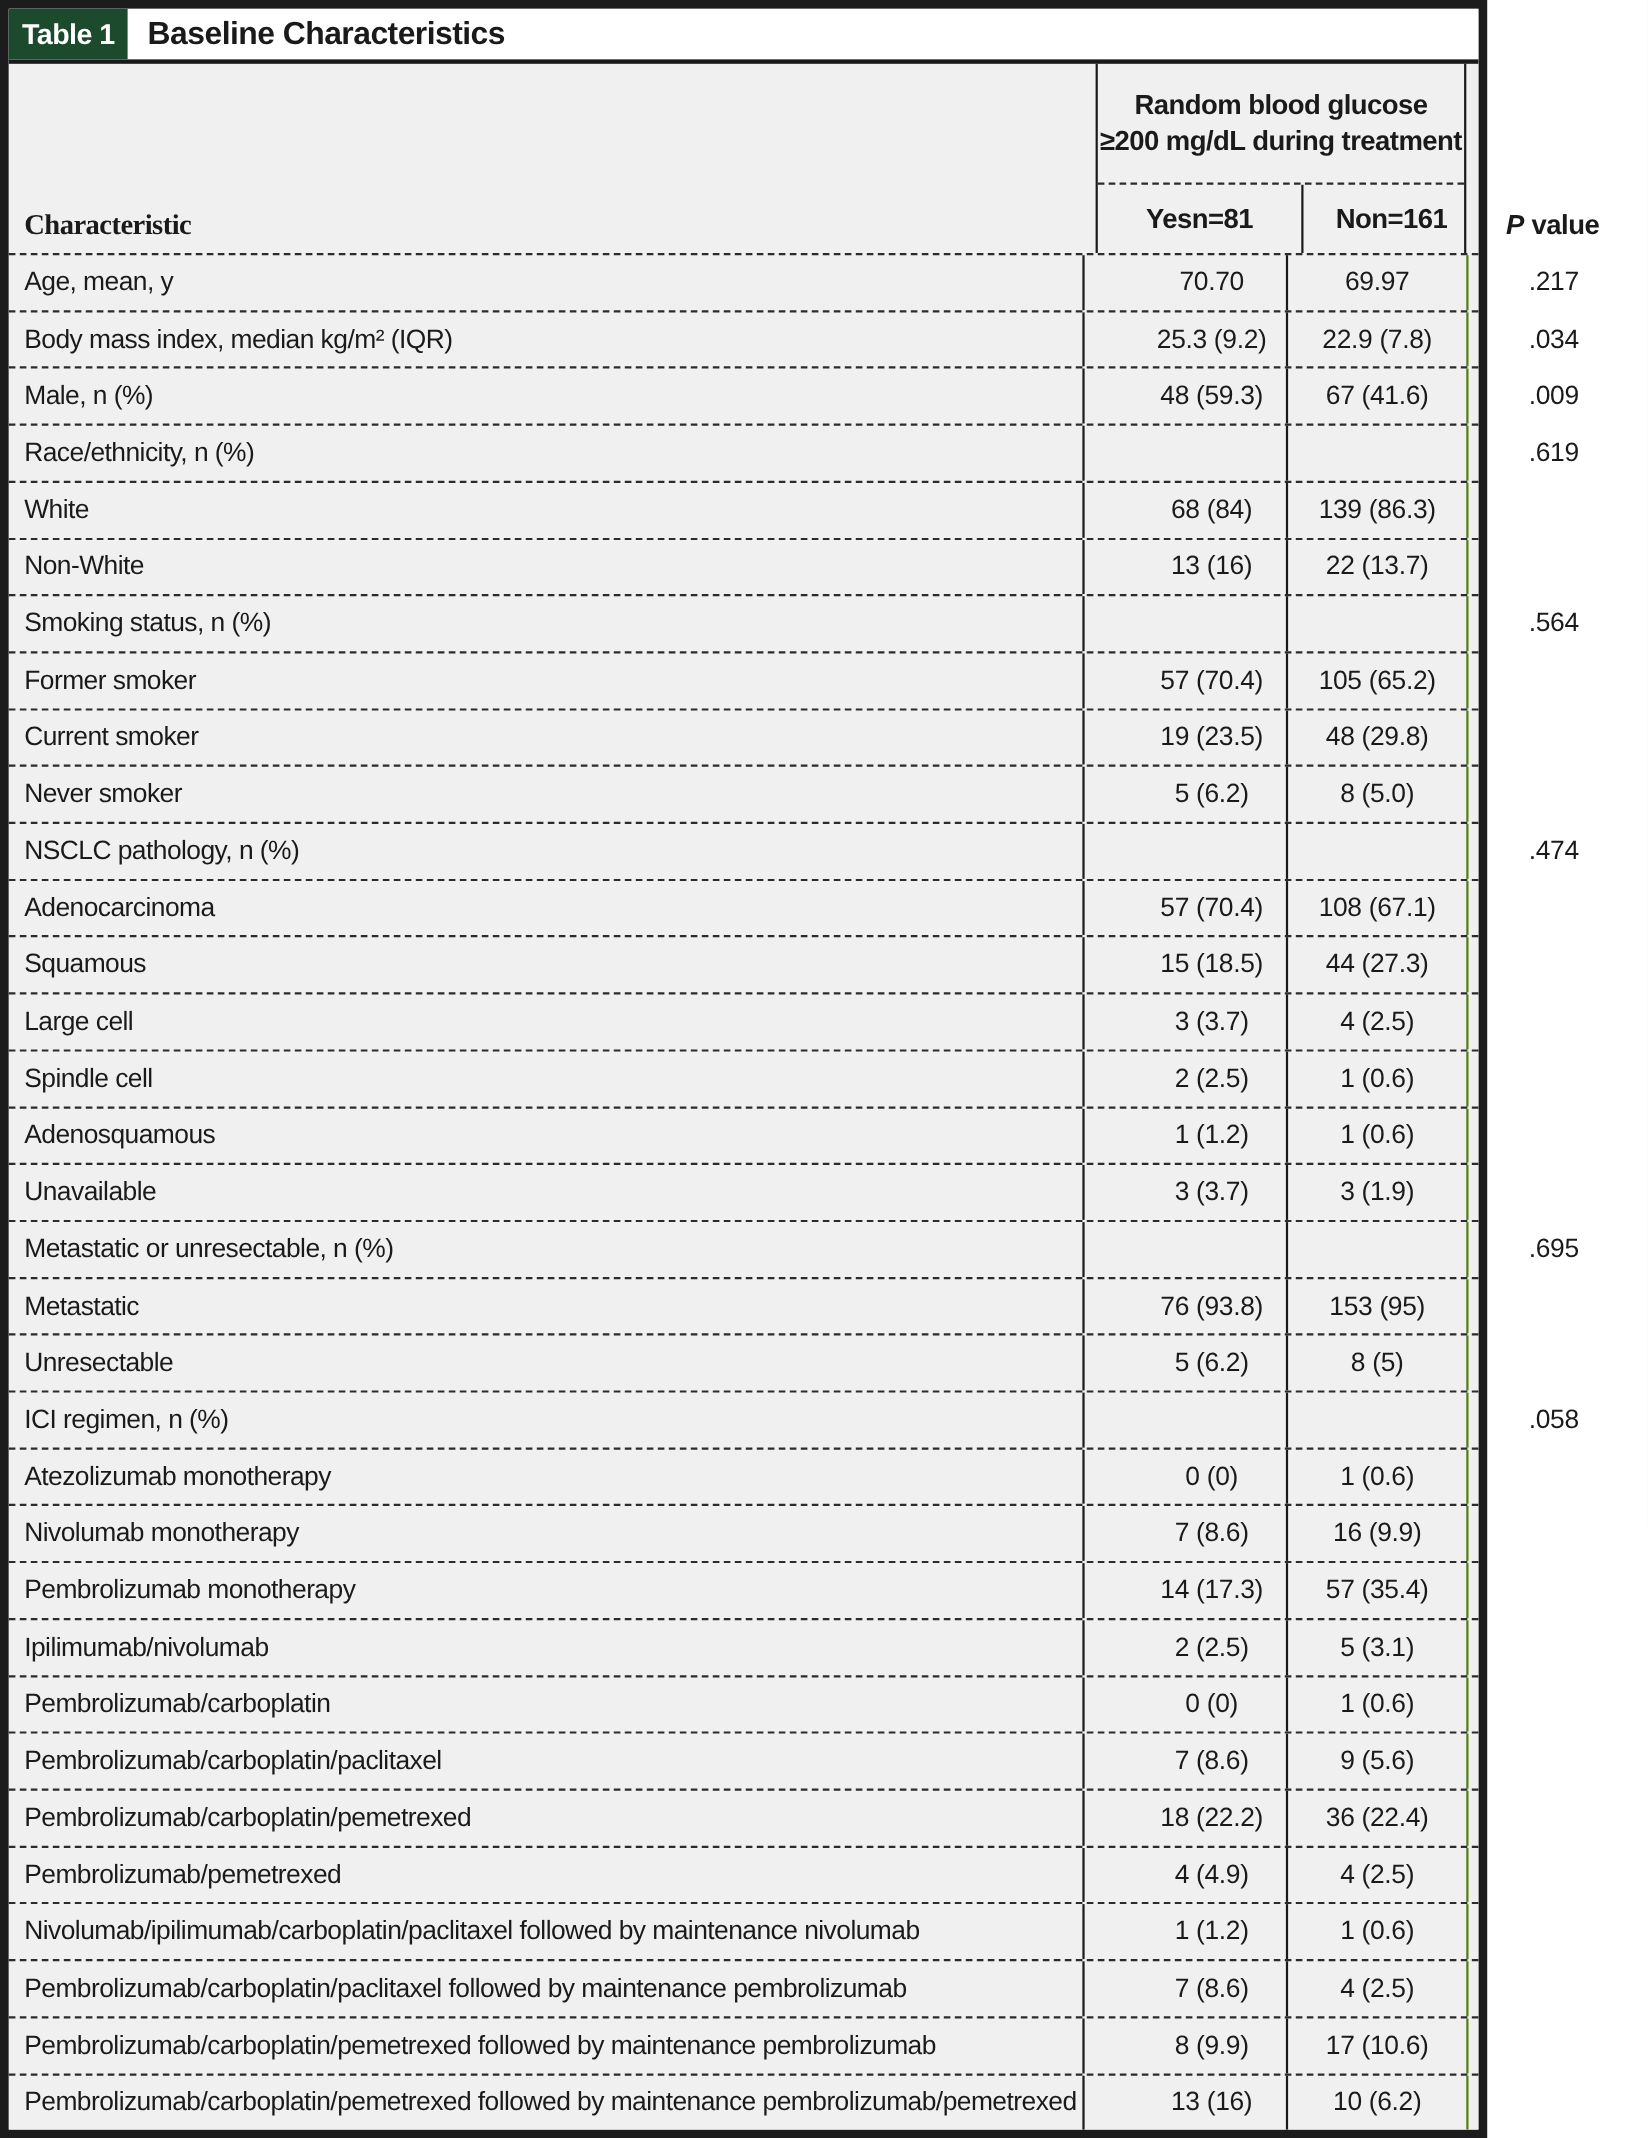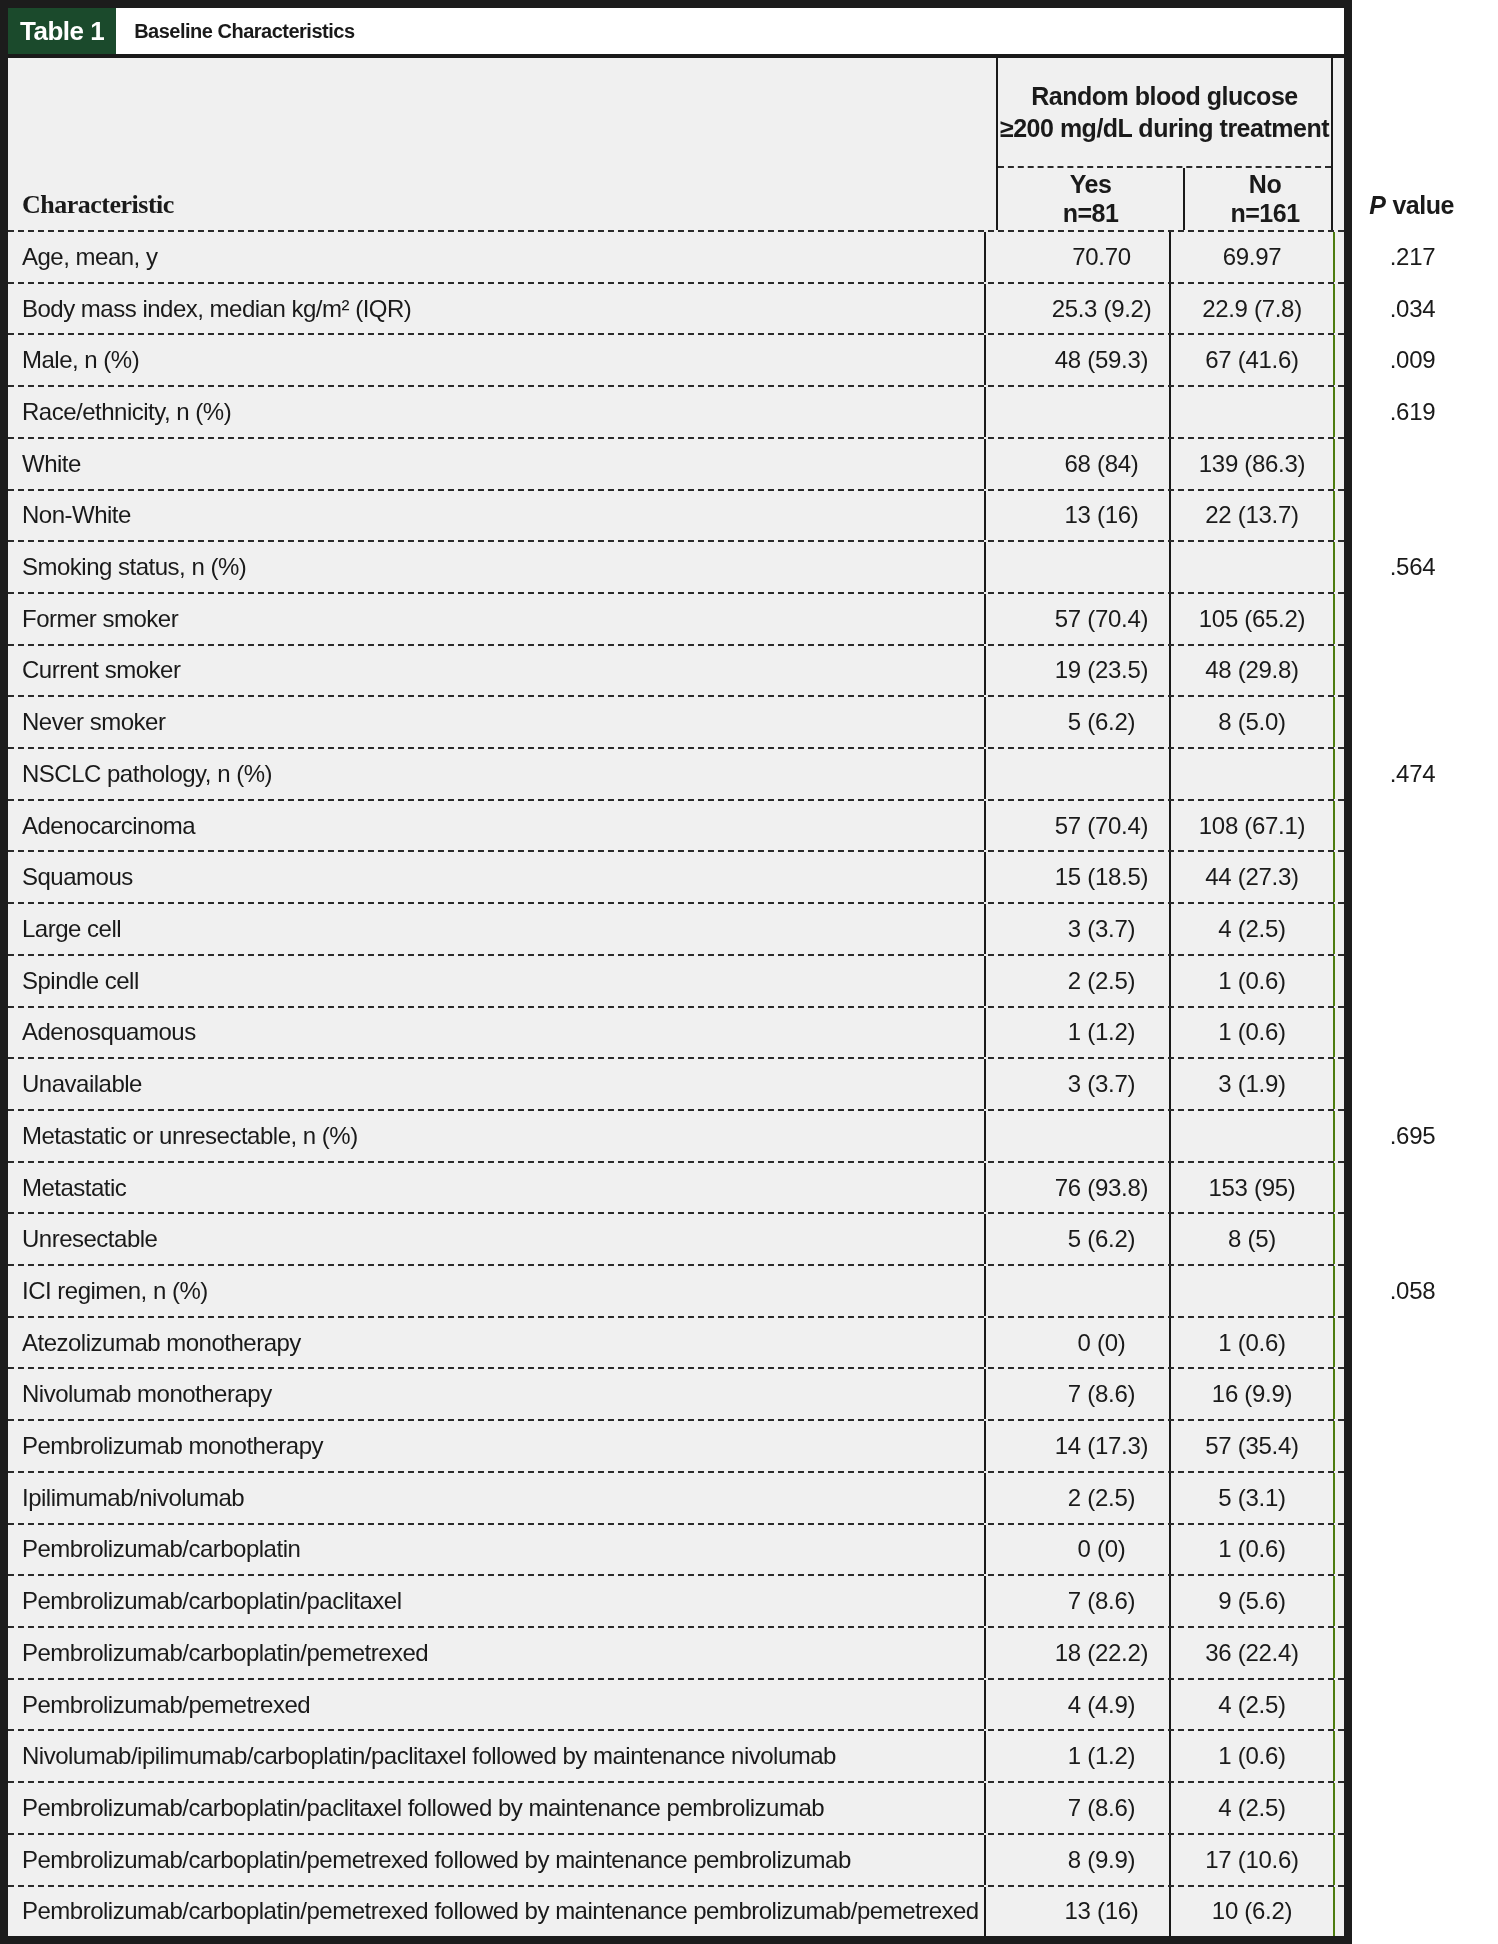--- a/index.html
+++ b/index.html
@@ -30,21 +30,21 @@
     font-weight: 700;
     font-size: 26px;
     letter-spacing: -0.5px;
     display: flex;
     align-items: center;
     padding: 0 12px;
     flex: none;
   }
   .title {
     font-weight: 700;
-    font-size: 20px;
+    font-size: 29px;
     letter-spacing: -0.5px;
     display: flex;
     align-items: center;
     margin-left: 18px;
     color: #1a1a1a;
   }
   
   .tablewrap {
     border-top: 4px solid #1a1a1a;
     flex: 1;
@@ -88,21 +88,21 @@
   }
   .subcols {
     height: 64px;
     flex: none;
     border-top: 2px dashed #2b2b2b;
     display: grid;
     grid-template-columns: 185px 162px;
   }
   .subcol {
     display: flex;
-    flex-direction: column;
+    flex-direction: row;
     align-items: center;
     justify-content: center;
     font-weight: 700;
     font-size: 25px;
     letter-spacing: -0.5px;
     line-height: 1.15;
     text-align: left;
   }
   .subcol.no-col { border-left: 2px solid #1a1a1a; }
   .col-p {

